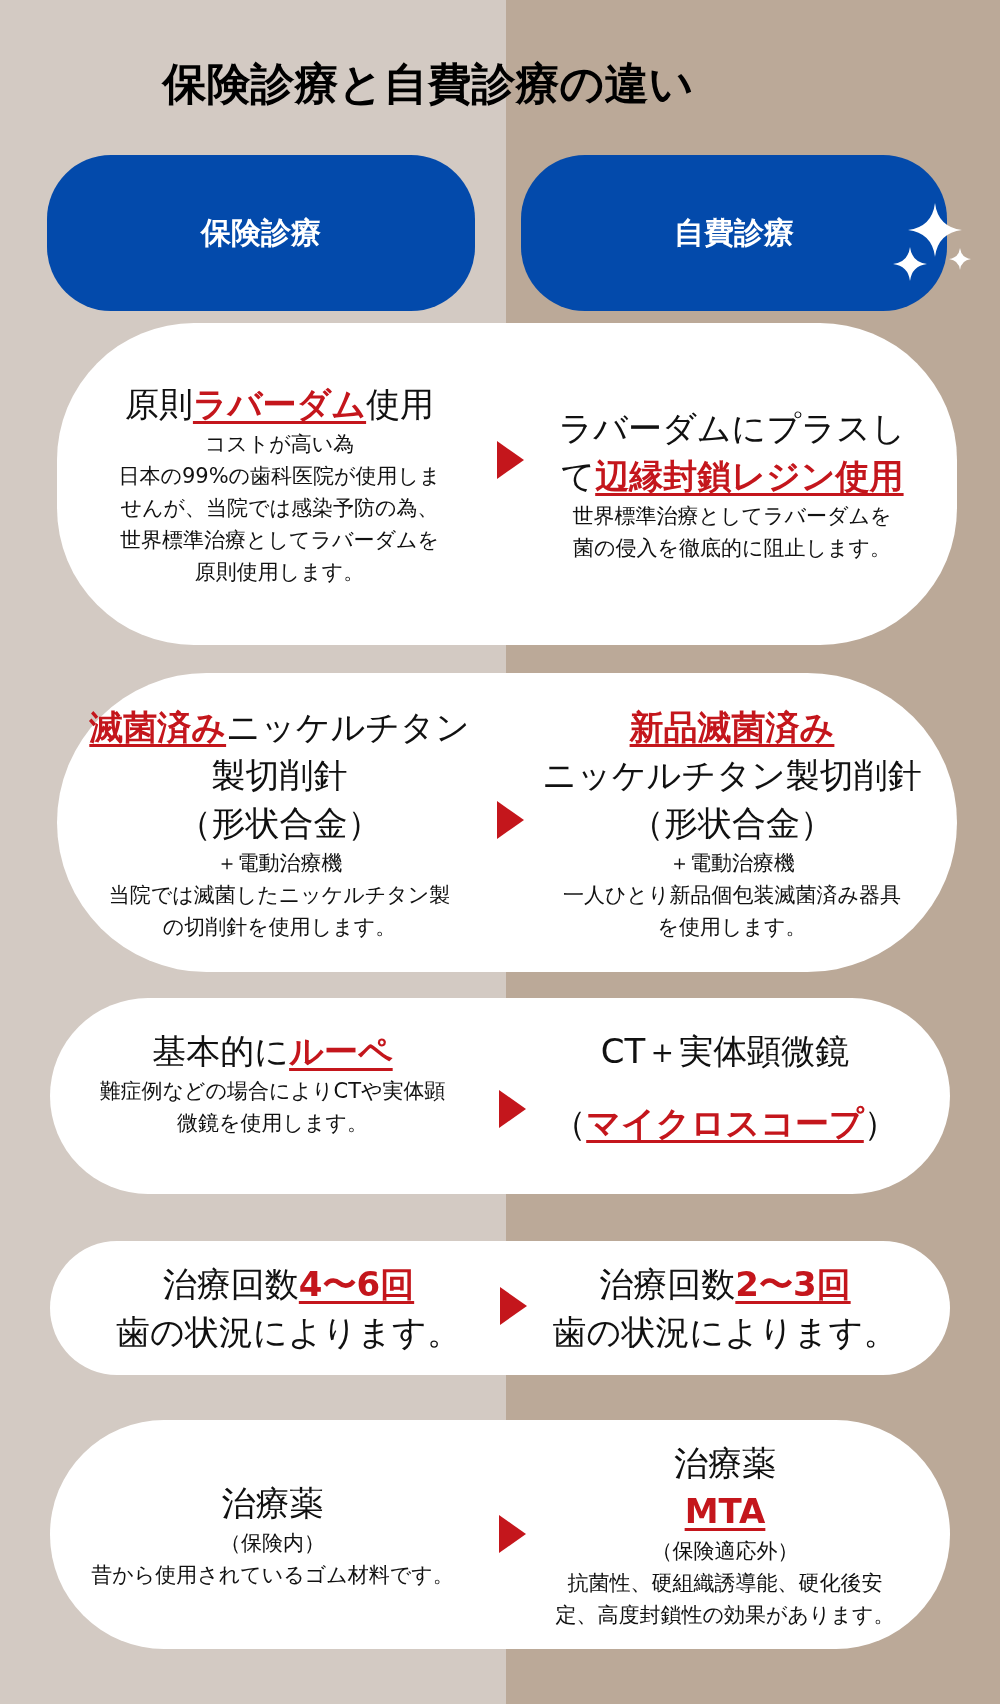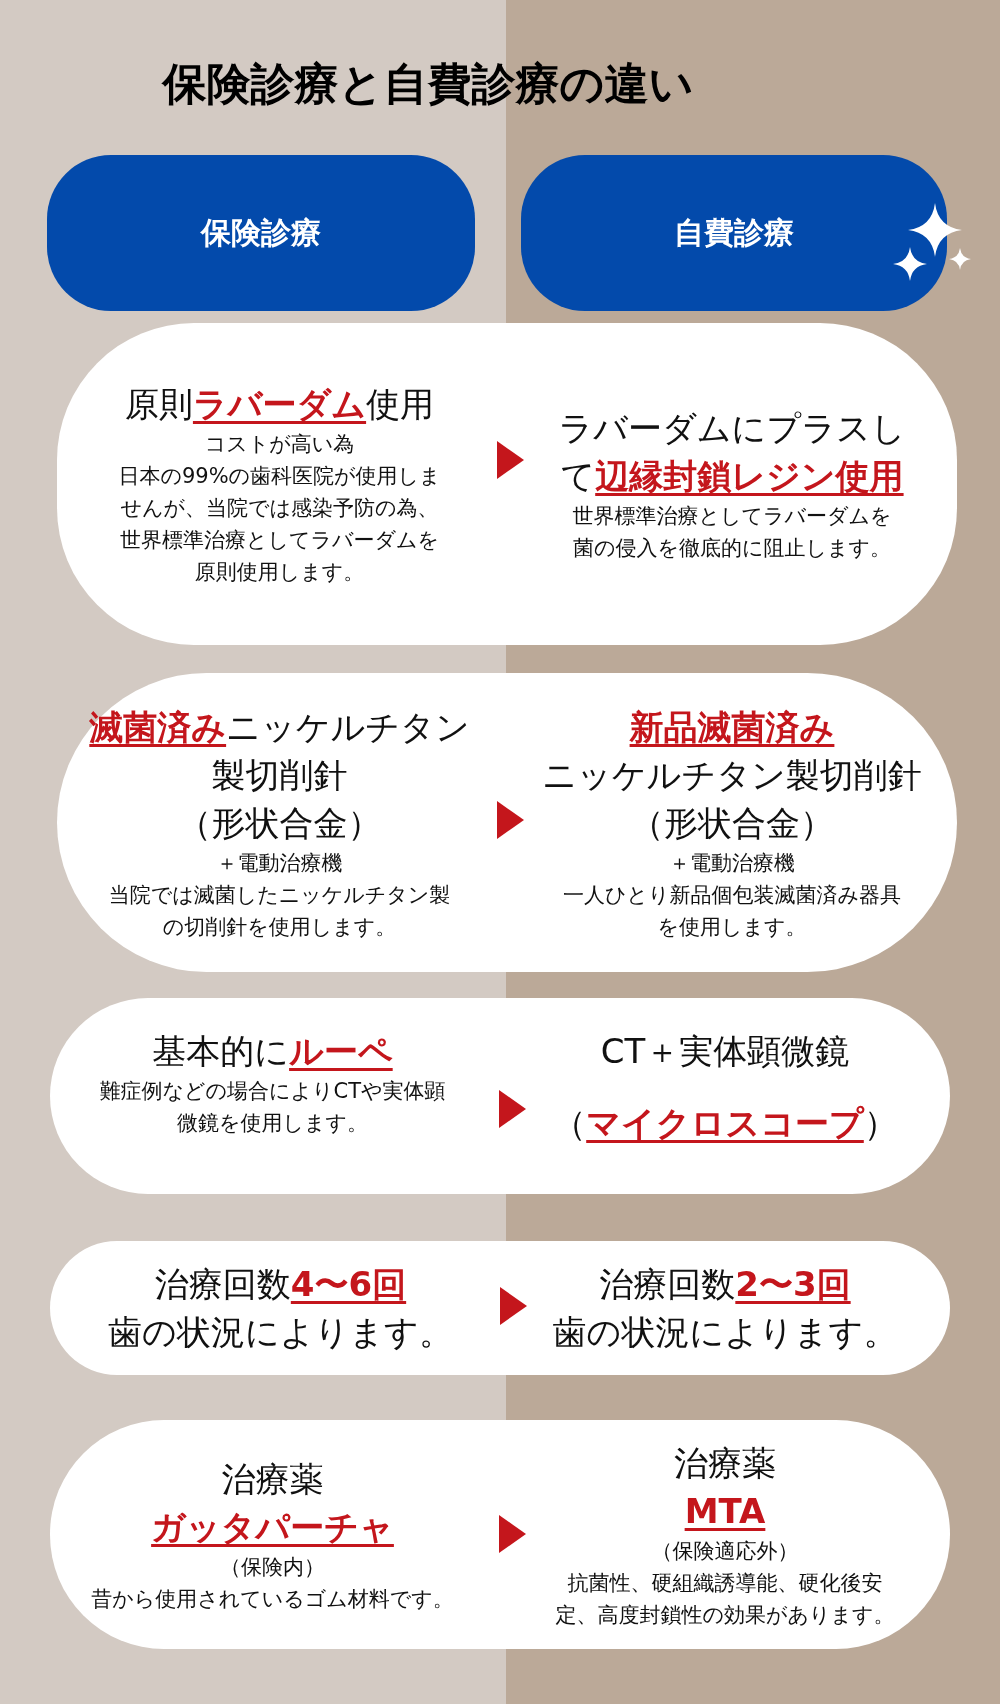--- a/index.html
+++ b/index.html
@@ -126,41 +126,38 @@
   <div class="arrow" style="left:449px;top:92px;"></div>
   <div class="side" style="left:455px;width:440px;padding-bottom:18px;box-sizing:border-box;gap:24px;">
     <div class="big line">CT＋実体顕微鏡</div>
     <div class="big line">
       <span>（</span><span class="hl">マイクロスコープ</span><span>）</span>
     </div>
   </div>
 </div>
 
 <div class="card" style="left:50px;top:1241px;width:900px;height:134px;border-radius:67px;">
-  <div class="side" style="left:8px;width:445px;">
+  <div class="side" style="left:16px;width:445px;">
     <div class="big line">
       <span>治療回数</span><span class="hl">4〜6回</span>
     </div>
     <div class="big line">歯の状況によります。</div>
   </div>
   <div class="arrow" style="left:450px;top:46px;"></div>
   <div class="side" style="left:455px;width:440px;">
     <div class="big line">
       <span>治療回数</span><span class="hl">2〜3回</span>
     </div>
     <div class="big line">歯の状況によります。</div>
   </div>
 </div>
 
 <div class="card" style="left:50px;top:1420px;width:900px;height:229px;border-radius:114px;">
   <div class="side" style="left:0;width:445px;">
     <div class="big line">治療薬</div>
-    <div class="big line">
-      <span class="hl">ガッタパーチャ</span>
-    </div>
     <div class="small line">（保険内）</div>
     <div class="small line">昔から使用されているゴム材料です。</div>
   </div>
   <div class="arrow" style="left:449px;top:95px;"></div>
   <div class="side" style="left:455px;width:440px;">
     <div class="big line">治療薬</div>
     <div class="big line">
       <span class="hl">MTA</span>
     </div>
     <div class="small line">（保険適応外）</div>

